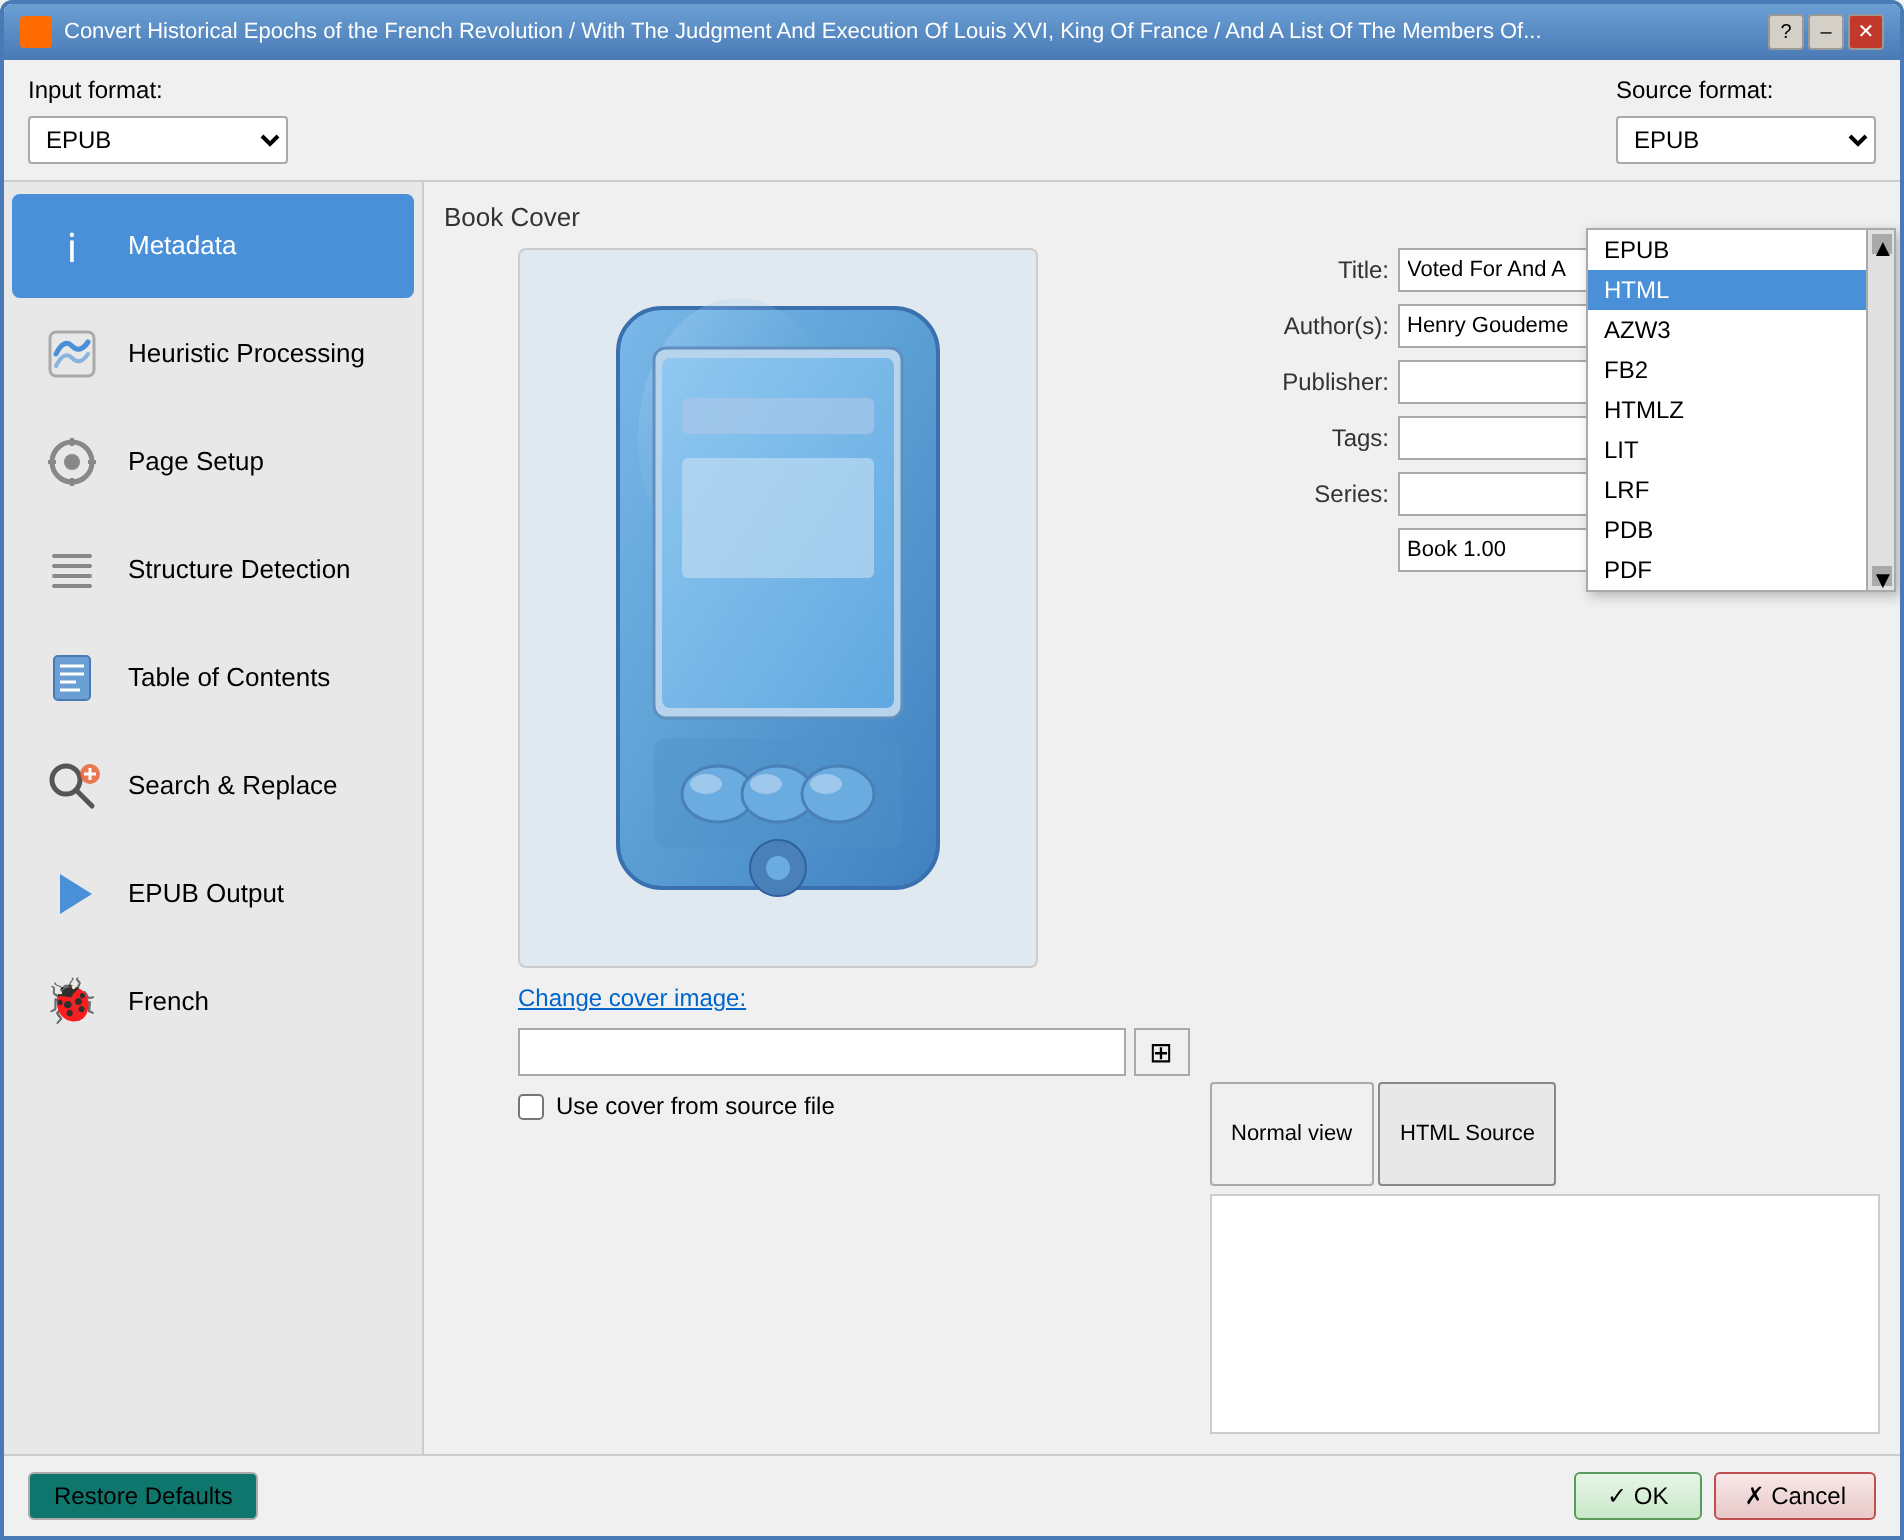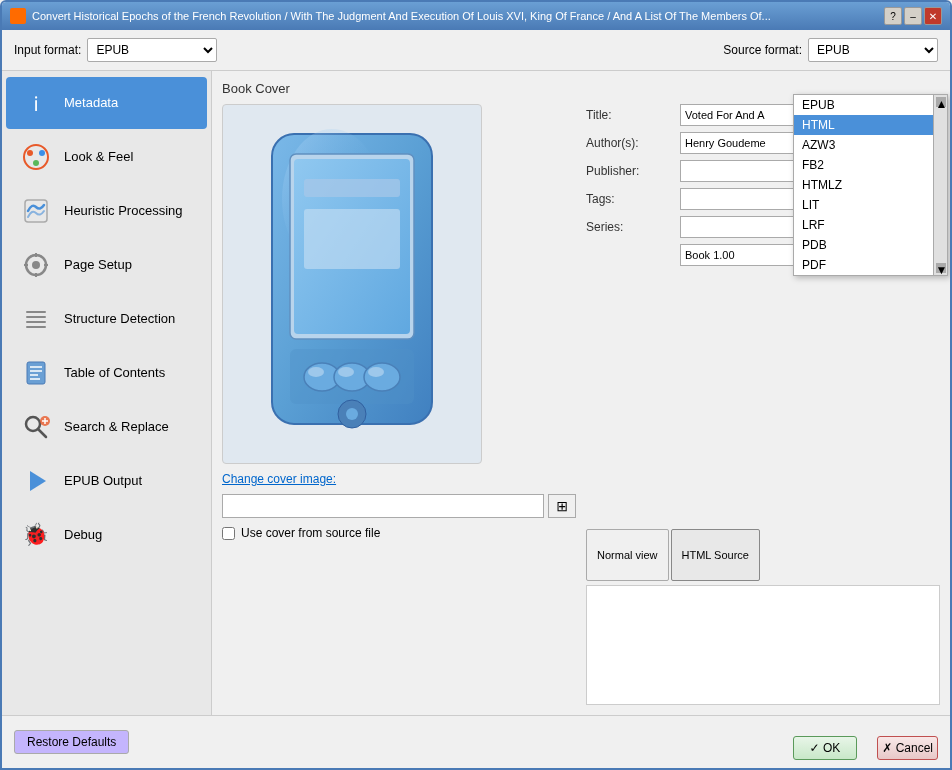--- a/index.html
+++ b/index.html
@@ -78,22 +78,22 @@
       background: #f0f0f0;
       display: flex;
       align-items: center;
       justify-content: space-between;
       border-bottom: 1px solid #ccc;
       flex-shrink: 0;
     }
 
     .format-group {
       display: flex;
-      align-items: center;
       gap: 6px;
+      flex-direction: column;
     }
 
     .format-label {
       font-size: 12px;
     }
 
     .format-select {
       width: 130px;
       height: 24px;
       border: 1px solid #aaa;
@@ -171,20 +171,21 @@
       display: flex;
       gap: 10px;
       flex: 1;
     }
 
     .cover-image-area {
       display: flex;
       flex-direction: column;
       gap: 8px;
       flex: 1;
+      margin-left: 37px;
     }
 
     .cover-frame {
       border: 1px solid #ccc;
       background: #e0e8f0;
       width: 260px;
       height: 360px;
       display: flex;
       align-items: center;
       justify-content: center;
@@ -249,20 +250,21 @@
 
     .field-row {
       display: flex;
       align-items: center;
       gap: 4px;
       margin-bottom: 2px;
     }
 
     .field-label {
       width: 90px;
+      text-align: right;
       font-size: 12px;
       color: #333;
       flex-shrink: 0;
     }
 
     .field-input {
       flex: 1;
       height: 22px;
       border: 1px solid #aaa;
       background: white;
@@ -322,46 +324,45 @@
       align-items: center;
       justify-content: space-between;
       border-top: 1px solid #ccc;
       background: #f0f0f0;
       flex-shrink: 0;
     }
 
     .restore-btn {
       padding: 4px 12px;
       border: 1px solid #aaa;
-      background: #c4b5fd;
+      background: #0f766e;
       font-size: 12px;
       cursor: pointer;
       border-radius: 3px;
     }
 
     .action-buttons {
       display: flex;
-      gap: 20px;
-      margin-top: 12px;
+      gap: 6px;
     }
 
     .ok-btn {
       padding: 4px 16px;
       border: 1px solid #5a9a5a;
       background: linear-gradient(to bottom, #e8f5e8, #c8e8c8);
       font-size: 12px;
       cursor: pointer;
       border-radius: 3px;
       display: flex;
       align-items: center;
       gap: 4px;
     }
 
     .cancel-btn {
-      padding: 4px 4px;
+      padding: 4px 14px;
       border: 1px solid #c05050;
       background: linear-gradient(to bottom, #f8e8e8, #e8c8c8);
       font-size: 12px;
       cursor: pointer;
       border-radius: 3px;
       display: flex;
       align-items: center;
       gap: 4px;
     }
 
@@ -406,31 +407,20 @@
 
   <div class="main-content">
 
     <div class="sidebar">
 
       <div class="sidebar-item active">
         <div class="sidebar-icon" style="font-size:20px; color:white;">ℹ</div>
         <span class="sidebar-label">Metadata</span>
       </div>
 
-      <div class="sidebar-item">
-        <div class="sidebar-icon">
-          <svg width="32" height="32" viewBox="0 0 32 32">
-            <circle cx="16" cy="16" r="12" fill="none" stroke="#e85a2a" stroke-width="2"></circle>
-            <circle cx="10" cy="12" r="3" fill="#e85a2a"></circle>
-            <circle cx="22" cy="12" r="3" fill="#3a8fe8"></circle>
-            <circle cx="16" cy="22" r="3" fill="#5ab85a"></circle>
-          </svg>
-        </div>
-        <span class="sidebar-label">Look &amp; Feel</span>
-      </div>
 
       <div class="sidebar-item">
         <div class="sidebar-icon">
           <svg width="32" height="32" viewBox="0 0 32 32">
             <path d="M8 16 Q12 8 16 12 Q20 16 24 10" fill="none" stroke="#4a90d9" stroke-width="2.5" stroke-linecap="round"></path>
             <path d="M8 22 Q12 14 16 18 Q20 22 24 16" fill="none" stroke="#4a90d9" stroke-width="2" stroke-linecap="round" opacity="0.6"></path>
             <rect x="5" y="5" width="22" height="22" rx="3" fill="none" stroke="#aaa" stroke-width="1.5"></rect>
           </svg>
         </div>
         <span class="sidebar-label">Heuristic Processing</span>
@@ -492,21 +482,21 @@
         <div class="sidebar-icon">
           <svg width="32" height="32" viewBox="0 0 32 32">
             <polygon points="26,16 10,6 10,26" fill="#4a90d9"></polygon>
           </svg>
         </div>
         <span class="sidebar-label">EPUB Output</span>
       </div>
 
       <div class="sidebar-item">
         <div class="sidebar-icon" style="font-size:22px;">🐞</div>
-        <span class="sidebar-label">Debug</span>
+        <span class="sidebar-label">French</span>
       </div>
 
     </div>
 
     <div class="content-area">
       <div class="book-cover-section">
         <div class="section-title">Book Cover</div>
 
         <div class="cover-and-fields">
 

